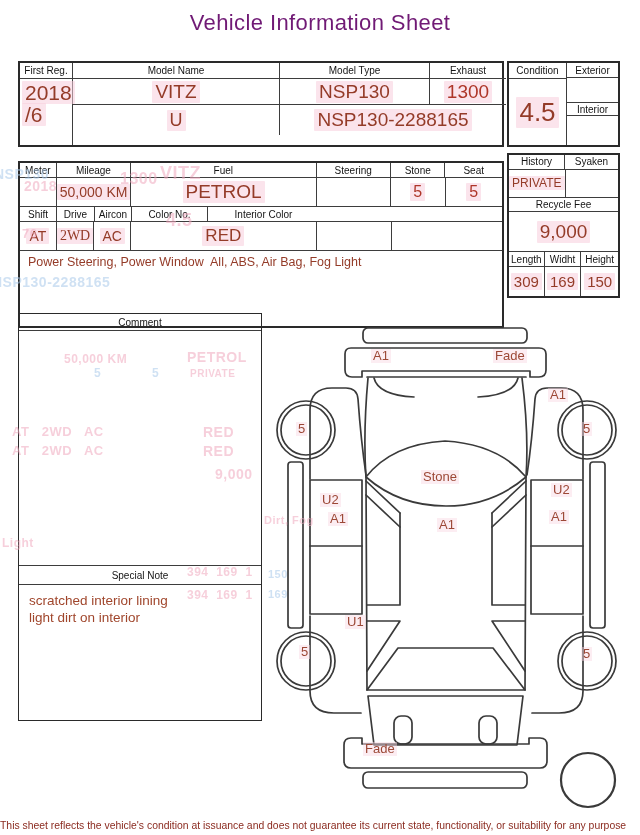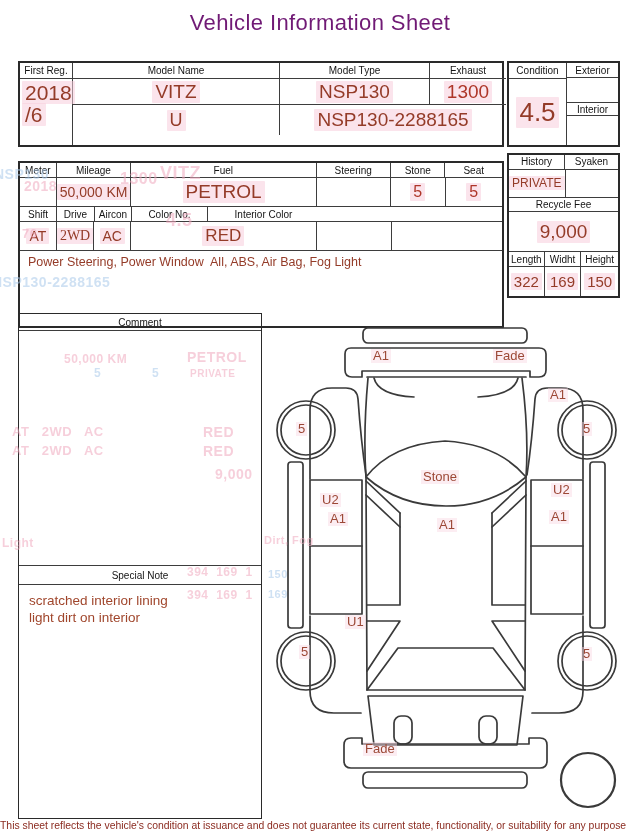--- a/index.html
+++ b/index.html
@@ -186,32 +186,32 @@
           <span class="hl">9,000</span>
         </div>
     </div>
     <div class="vrow h15">
       <div class="cell hdr" style="width:37px;">Length</div>
       <div class="cell hdr" style="width:38px;">Widht</div>
       <div class="cell hdr lastc" style="width:38px;">Height</div>
     </div>
     <div class="vrow h30 last">
       <div class="cell red fs15" style="width:37px;">
-          <span class="hl">322</span>
+          <span class="hl">309</span>
         </div>
       <div class="cell red fs15" style="width:38px;">
           <span class="hl">169</span>
         </div>
       <div class="cell red fs15 lastc" style="width:38px;">
           <span class="hl">150</span>
         </div>
     </div>
   </div>
 
-  <div class="box colflex" style="left:18px;top:313px;width:244px;height:506px;border-width:1.5px;">
+  <div class="box colflex" style="left:18px;top:313px;width:244px;height:408px;border-width:1.5px;">
     <div class="cbox-hdr">Comment</div>
     <div class="cbox-body"></div>
     <div class="note-hdr">Special Note</div>
     <div class="note-body">
       <div>scratched interior lining</div>
       <div>light dirt on interior</div>
     </div>
   </div>
 
   <div class="diagram">
@@ -291,20 +291,20 @@
       <span class="ghost g-blue" style="left: 152px; top: 366px; font-size: 12px;">5</span>
       <span class="ghost g-pink" style="left: 190px; top: 368px; font-size: 10px;">PRIVATE</span>
       <span class="ghost g-pink" style="left: 12px; top: 424px; font-size: 13px;">AT   2WD   AC</span>
       <span class="ghost g-pink" style="left: 203px; top: 424px; font-size: 14px;">RED</span>
       <span class="ghost g-pink" style="left: 12px; top: 443px; font-size: 13px;">AT   2WD   AC</span>
       <span class="ghost g-pink" style="left: 203px; top: 443px; font-size: 14px;">RED</span>
       <span class="ghost g-pink" style="left: 215px; top: 466px; font-size: 14px;">9,000</span>
       <span class="ghost g-pink" style="left: 2px; top: 536px; font-size: 12px;">Light</span>
       <span class="ghost g-pink" style="left: 187px; top: 565px; font-size: 12px;">394  169  1</span>
       <span class="ghost g-pink" style="left: 187px; top: 588px; font-size: 12px;">394  169  1</span>
-      <span class="ghost g-pink" style="left: 264px; top: 514px; font-size: 11px; margin-top: 20px;">Dirt, Fog</span>
+      <span class="ghost g-pink" style="left: 264px; top: 514px; font-size: 11px;">Dirt, Fog</span>
       <span class="ghost g-blue" style="left: 268px; top: 568px; font-size: 11px;">150</span>
       <span class="ghost g-blue" style="left: 268px; top: 588px; font-size: 11px;">169</span>
     </div>
 
   <div class="disclaimer">This sheet reflects the vehicle's condition at issuance and does not guarantee its current state, functionality, or suitability for any purpose</div>
 
 </div>
 
 </body></html>

